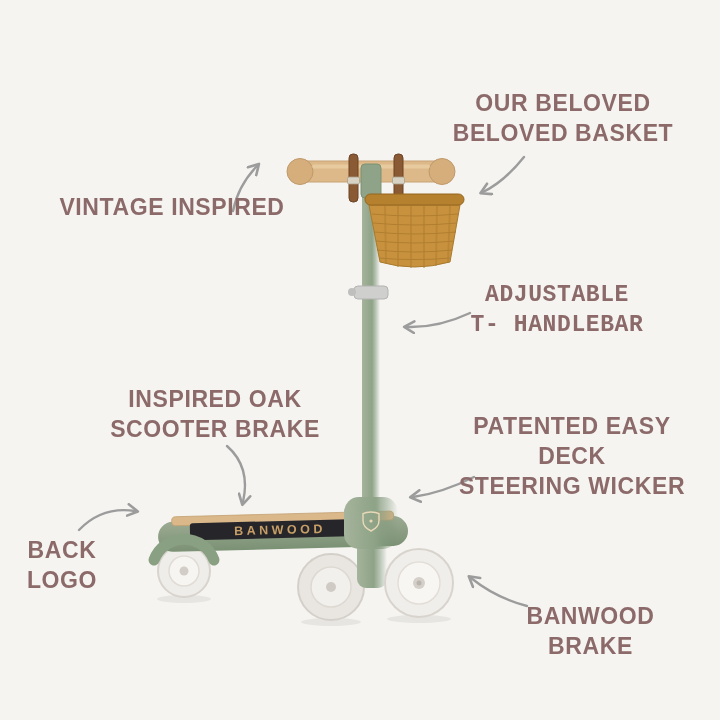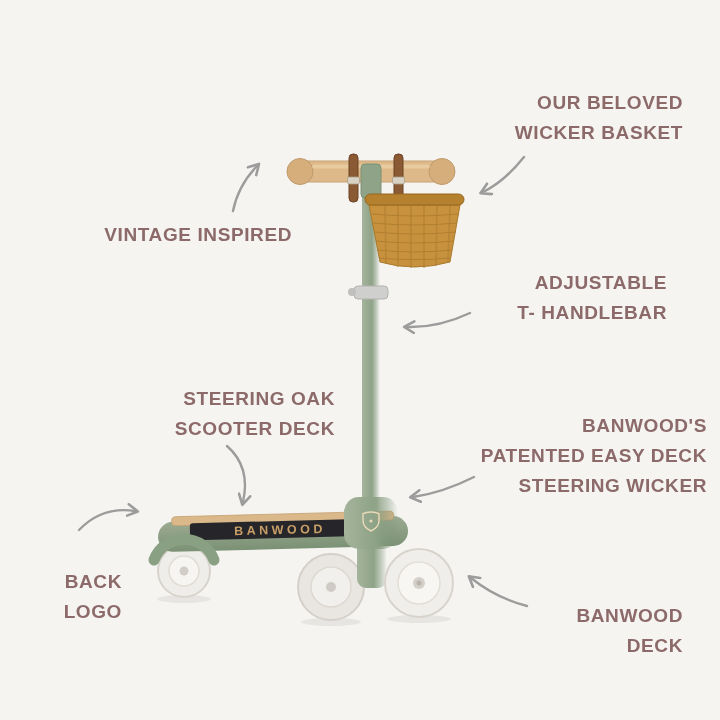--- a/index.html
+++ b/index.html
@@ -4,30 +4,30 @@
 <style>
   html,body{margin:0;padding:0;}
   .stage{
     position:relative;width:720px;height:720px;
     background:#f5f4f1;
     font-family:"Liberation Sans",sans-serif;
     overflow:hidden;
   }
   .art{position:absolute;left:0;top:0;width:720px;height:720px;}
   .label{
-    position:absolute;text-align:right;
-    color:#8c6a6a;font-size:19px;font-weight:700;
+    position:absolute;text-align:center;
+    color:#8c6a6a;font-size:23px;font-weight:700;
     letter-spacing:.6px;line-height:30px;
   }
   .a-basket{left:443px;top:88px;width:240px;}
-  .a-grips{left:52px;top:220px;width:240px;}
-  .a-handlebar{left:447px;top:268px;width:220px;}
+  .a-grips{left:52px;top:192px;width:240px;}
+  .a-handlebar{left:447px;top:280px;width:220px;font-family:Liberation Mono, monospace;}
   .a-deck{left:95px;top:384px;width:240px;}
   .a-steering{left:437px;top:411px;width:270px;}
-  .a-brake{left:2px;top:535px;width:120px;margin-top:32px;}
+  .a-brake{left:2px;top:535px;width:120px;}
   .a-logo{left:498px;top:601px;width:185px;}
   .arrow{fill:none;stroke:#9c9c9c;stroke-width:2.4;stroke-linecap:round;}
 </style>
 </head>
 <body>
 
 <div class="stage">
 
   <svg class="art" viewBox="0 0 720 720">
     <defs>
@@ -131,46 +131,45 @@
     <path class="arrow" d="M233,211 Q238,186 257,166" marker-end="url(#ah)"></path>
     <path class="arrow" d="M470,313 Q438,328 407,327" marker-end="url(#ah)"></path>
     <path class="arrow" d="M227,446 Q251,467 243,502" marker-end="url(#ah)"></path>
     <path class="arrow" d="M474,477 Q442,493 413,497" marker-end="url(#ah)"></path>
     <path class="arrow" d="M79,530 Q102,506 135,511" marker-end="url(#ah)"></path>
     <path class="arrow" d="M527,606 Q496,598 471,578" marker-end="url(#ah)"></path>
   </svg>
 
   <div class="label a-basket">
     <div>OUR BELOVED</div>
-    <div>WICKER BASKET</div>
+    <div>BELOVED BASKET</div>
   </div>
 
   <div class="label a-grips">
     <div>VINTAGE INSPIRED</div>
   </div>
 
   <div class="label a-handlebar">
     <div>ADJUSTABLE</div>
     <div>T- HANDLEBAR</div>
   </div>
 
   <div class="label a-deck">
-    <div>STEERING OAK</div>
-    <div>SCOOTER DECK</div>
+    <div>INSPIRED OAK</div>
+    <div>SCOOTER BRAKE</div>
   </div>
 
   <div class="label a-steering">
-    <div>BANWOOD'S</div>
     <div>PATENTED EASY DECK</div>
     <div>STEERING WICKER</div>
   </div>
 
   <div class="label a-brake">
     <div>BACK</div>
     <div>LOGO</div>
   </div>
 
   <div class="label a-logo">
     <div>BANWOOD</div>
-    <div>DECK</div>
+    <div>BRAKE</div>
   </div>
 
 </div>
 
 </body></html>

